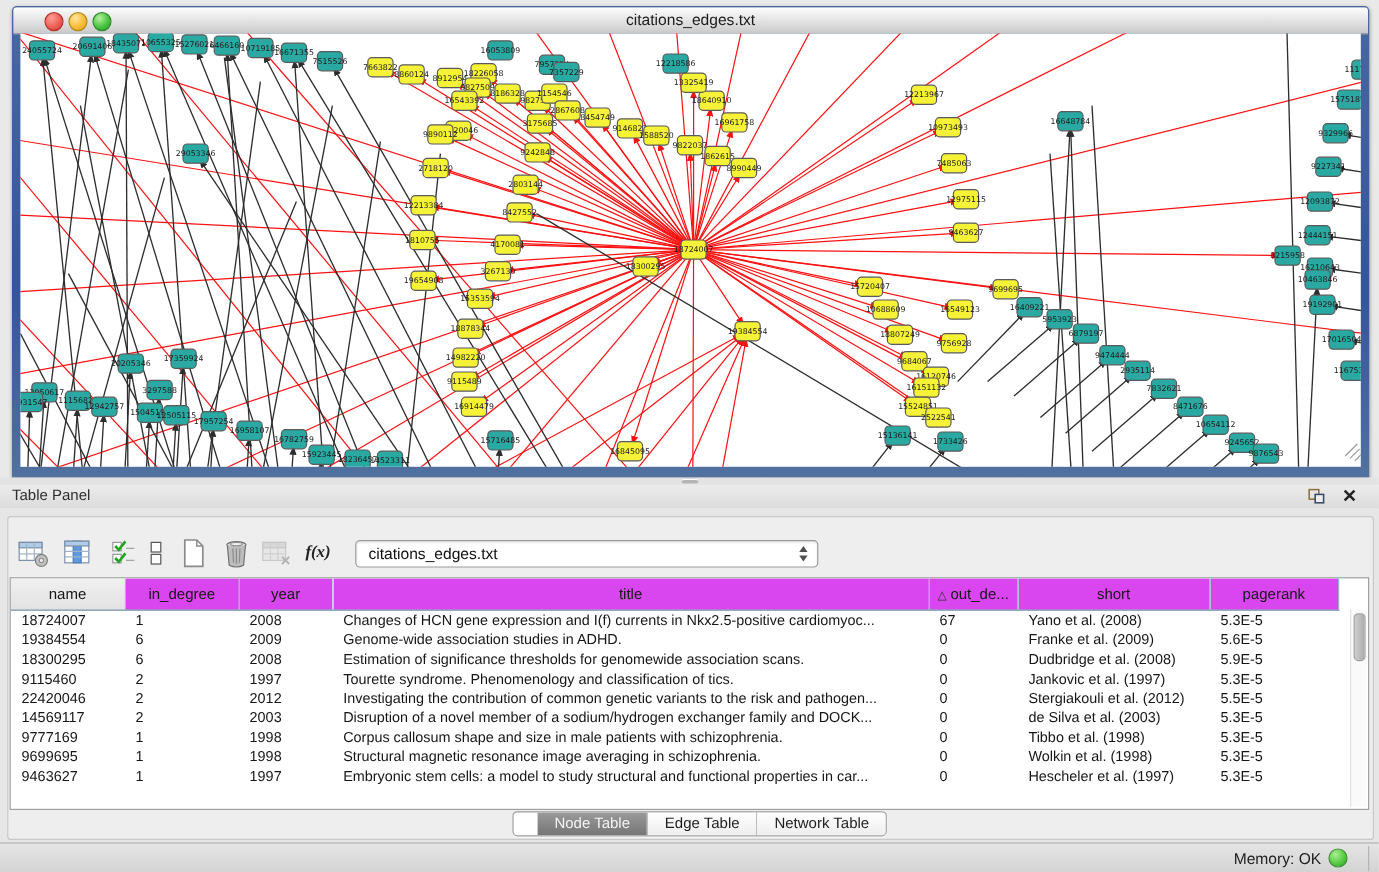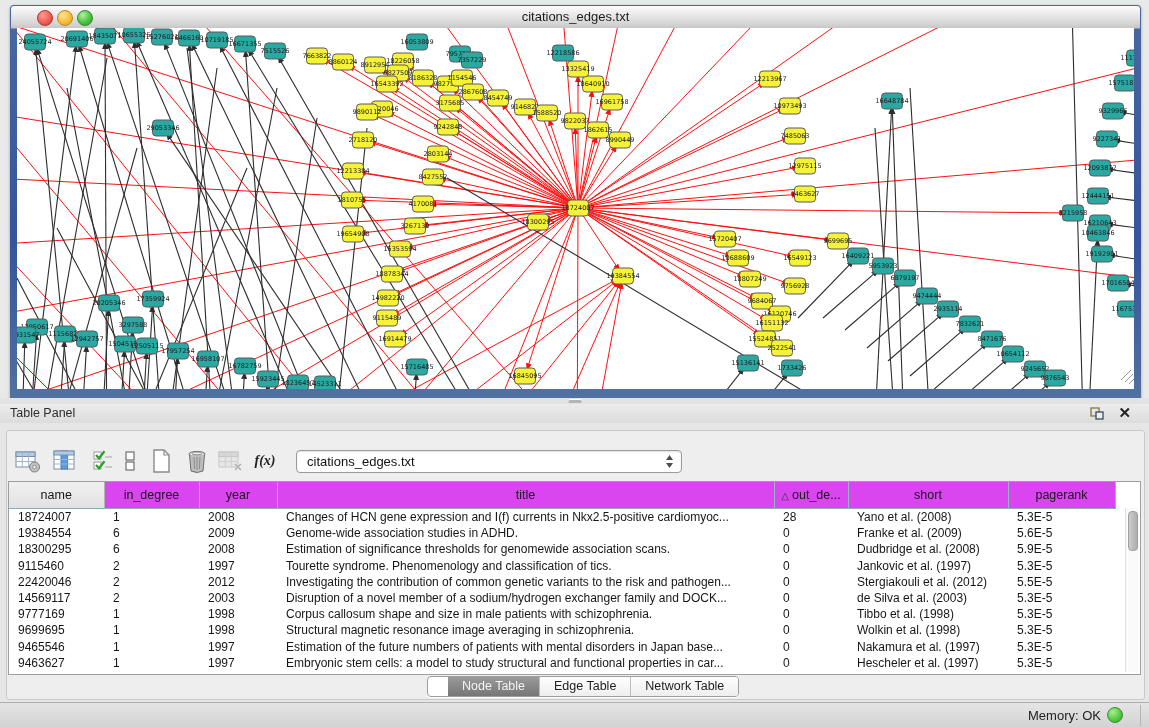--- a/index.html
+++ b/index.html
@@ -829,21 +829,21 @@
             <th>short</th>
             <th>pagerank</th>
           </tr>
         </thead>
       <tbody id="dt-body">
           <tr>
             <td>18724007</td>
             <td>1</td>
             <td>2008</td>
             <td>Changes of HCN gene expression and I(f) currents in Nkx2.5-positive cardiomyoc...</td>
-            <td>28</td>
+            <td>67</td>
             <td>Yano et al. (2008)</td>
             <td>5.3E-5</td>
           </tr>
           <tr>
             <td>19384554</td>
             <td>6</td>
             <td>2009</td>
             <td>Genome-wide association studies in ADHD.</td>
             <td>0</td>
             <td>Franke et al. (2009)</td>
@@ -897,29 +897,20 @@
           <tr>
             <td>9699695</td>
             <td>1</td>
             <td>1998</td>
             <td>Structural magnetic resonance image averaging in schizophrenia.</td>
             <td>0</td>
             <td>Wolkin et al. (1998)</td>
             <td>5.3E-5</td>
           </tr>
           <tr>
-            <td>9465546</td>
-            <td>1</td>
-            <td>1997</td>
-            <td>Estimation of the future numbers of patients with mental disorders in Japan base...</td>
-            <td>0</td>
-            <td>Nakamura et al. (1997)</td>
-            <td>5.3E-5</td>
-          </tr>
-          <tr>
             <td>9463627</td>
             <td>1</td>
             <td>1997</td>
             <td>Embryonic stem cells: a model to study structural and functional properties in car...</td>
             <td>0</td>
             <td>Hescheler et al. (1997)</td>
             <td>5.3E-5</td>
           </tr>
         </tbody>
     </table>

